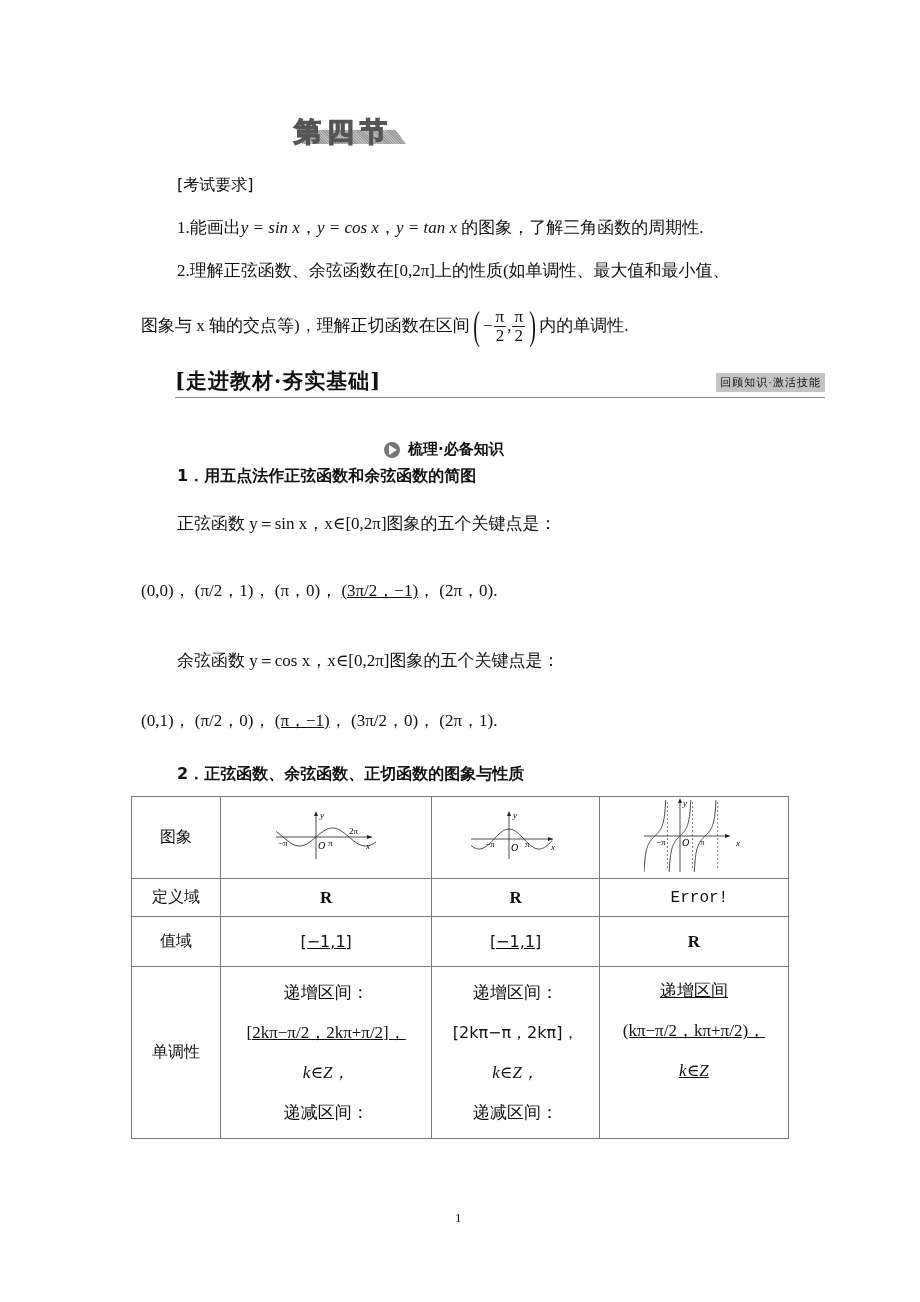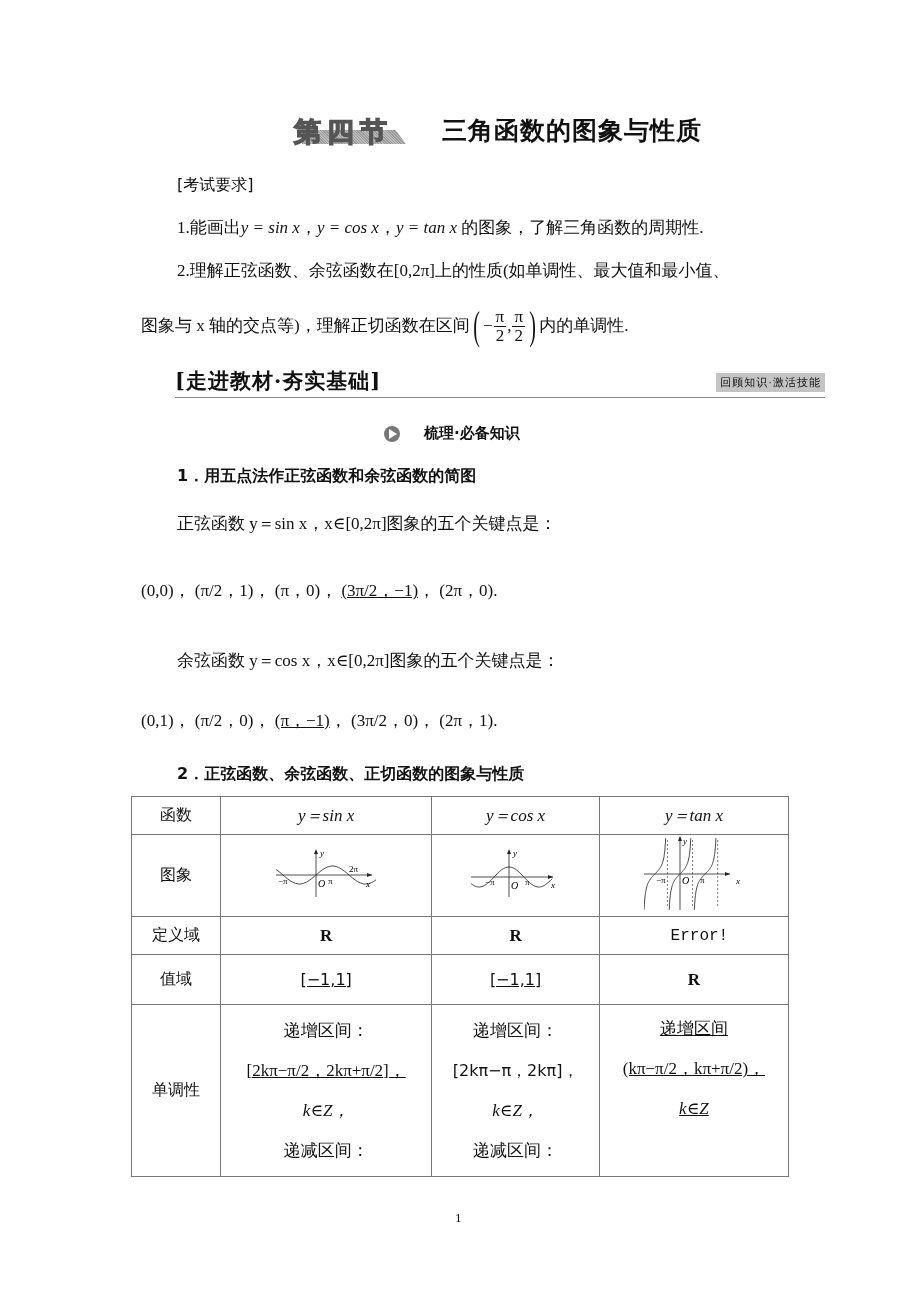--- a/index.html
+++ b/index.html
@@ -17,40 +17,39 @@
   .sans { font-family:"DejaVu Sans","Liberation Sans",sans-serif; }
   .i { font-style:italic; }
   .frac { display:inline-block; vertical-align:middle; text-align:center; line-height:18px; margin:0 1px;}
   .frac .n { display:block; border-bottom:1px solid #111; padding:0 2px; }
   .frac .d { display:block; }
   .paren { font-size:40px; font-weight:100; vertical-align:middle; transform:scaleX(0.5); display:inline-block; line-height:40px; }
   .u { text-decoration:underline; }
   .banner { left:175px; top:367px; width:650px; height:30px; border-bottom:1px solid #888; }
   .banner .left { position:absolute; left:0; top:0; font-size:21px; font-weight:bold; font-family:"DejaVu Serif",serif; letter-spacing:1px;}
   .banner .right { position:absolute; right:0; top:6px; background:#c4c4c4; font-size:11px; padding:2px 4px; letter-spacing:1px;}
-  .sub-h { left:384px; top:424px; font-family:"DejaVu Sans",sans-serif; font-weight:bold; font-size:15px; display:flex; align-items:center; gap:24px;}
+  .sub-h { left:384px; top:440px; font-family:"DejaVu Sans",sans-serif; font-weight:bold; font-size:15px; display:flex; align-items:center; gap:8px;}
   .sub-h .ic { width:16px; height:16px; border-radius:50%; background:#777; position:relative; }
   .sub-h .ic::after{ content:""; position:absolute; left:5px; top:3px; border-left:8px solid #fff; border-top:5px solid transparent; border-bottom:5px solid transparent;}
   .sec-head { font-family:"DejaVu Sans",sans-serif; font-weight:bold; font-size:16px; }
   table.props { position:absolute; left:131px; top:796px; width:658px; border-collapse:collapse; font-size:17px; }
   table.props td { border:1px solid #777; text-align:center; vertical-align:middle; }
   table.props td.h { width:86px; font-family:"DejaVu Sans",sans-serif; font-size:16px; }
   .mono { font-family:"Liberation Mono","DejaVu Sans Mono",monospace; }
   .footer { left:455px; top:1210px; font-size:13px; }
   svg text { font-family:"Liberation Serif",serif; }
 </style>
 </head>
 <body>
 
 <div class="abs title-wrap">
   <div class="sec-badge">
     <div class="bg"></div>
     <div class="txt">第四节</div>
   </div>
-  <div class="main-title">三角函数的图象与性质</div>
 </div>
 
 <div class="abs p sans" style="left:177px;top:174px;font-size:16px;">[考试要求]</div>
 
 <div class="abs p" style="left:177px;top:217px;">
   <span>1.能画出</span><span class="i">y = sin x</span><span>，</span><span class="i">y = cos x</span><span>，</span><span class="i">y = tan x</span><span> 的图象，了解三角函数的周期性.</span>
 </div>
 
 <div class="abs p" style="left:177px;top:260px;">2.理解正弦函数、余弦函数在[0,2π]上的性质(如单调性、最大值和最小值、</div>
 
@@ -102,26 +101,20 @@
   <span>(π/2，0)</span>，
   <span class="u">(π，−1)</span>，
   <span>(3π/2，0)</span>，
   <span>(2π，1)</span>.
 </div>
 
 <div class="abs sec-head" style="left:177px;top:764px;">2．正弦函数、余弦函数、正切函数的图象与性质</div>
 
 <table class="props">
   <tbody>
-      <tr style="height:38px;">
-    <td class="h">函数</td>
-    <td class="i">y＝sin x</td>
-    <td class="i">y＝cos x</td>
-    <td class="i">y＝tan x</td>
-  </tr>
   <tr style="height:76px;">
     <td class="h">图象</td>
     <td>
       <svg width="100" height="52" viewBox="0 0 100 52">
         <line x1="0" y1="28" x2="96" y2="28" stroke="#222" stroke-width="0.8"></line>
         <polygon points="96,28 91,26 91,30" fill="#222"></polygon>
         <line x1="40" y1="50" x2="40" y2="4" stroke="#222" stroke-width="0.8"></line>
         <polygon points="40,2 38,7 42,7" fill="#222"></polygon>
         <path id="sinpath" fill="none" stroke="#333" stroke-width="0.9" d="M-1.2,21.6L0.4,22.7L1.9,23.8L3.5,25.1L5.1,26.4L6.7,27.7L8.3,29.1L9.9,30.4L11.5,31.7L13.1,32.9L14.6,34.0L16.2,34.9L17.8,35.7L19.4,36.3L21.0,36.7L22.6,37.0L24.2,37.0L25.8,36.8L27.3,36.4L28.9,35.8L30.5,35.1L32.1,34.1L33.7,33.1L35.3,31.9L36.9,30.6L38.5,29.3L40.0,28.0L41.6,26.6L43.2,25.3L44.8,24.0L46.4,22.9L48.0,21.8L49.6,20.9L51.2,20.1L52.7,19.6L54.3,19.2L55.9,19.0L57.5,19.0L59.1,19.3L60.7,19.7L62.3,20.3L63.9,21.1L65.4,22.1L67.0,23.2L68.6,24.4L70.2,25.6L71.8,27.0L73.4,28.3L75.0,29.7L76.6,31.0L78.1,32.2L79.7,33.4L81.3,34.4L82.9,35.3L84.5,36.0L86.1,36.5L87.7,36.9L89.3,37.0L90.8,36.9L92.4,36.6L94.0,36.2L95.6,35.5L97.2,34.7L98.8,33.7L100.4,32.6L102.0,31.4L103.5,30.1L105.1,28.7L106.7,27.4L108.3,26.0L109.9,24.7L111.5,23.5L113.1,22.4L114.7,21.4L116.2,20.5L117.8,19.9L119.4,19.4L121.0,19.1L122.6,19.0L124.2,19.1L125.8,19.4"></path>
         <text x="44" y="9" font-size="9" font-style="italic">y</text>

